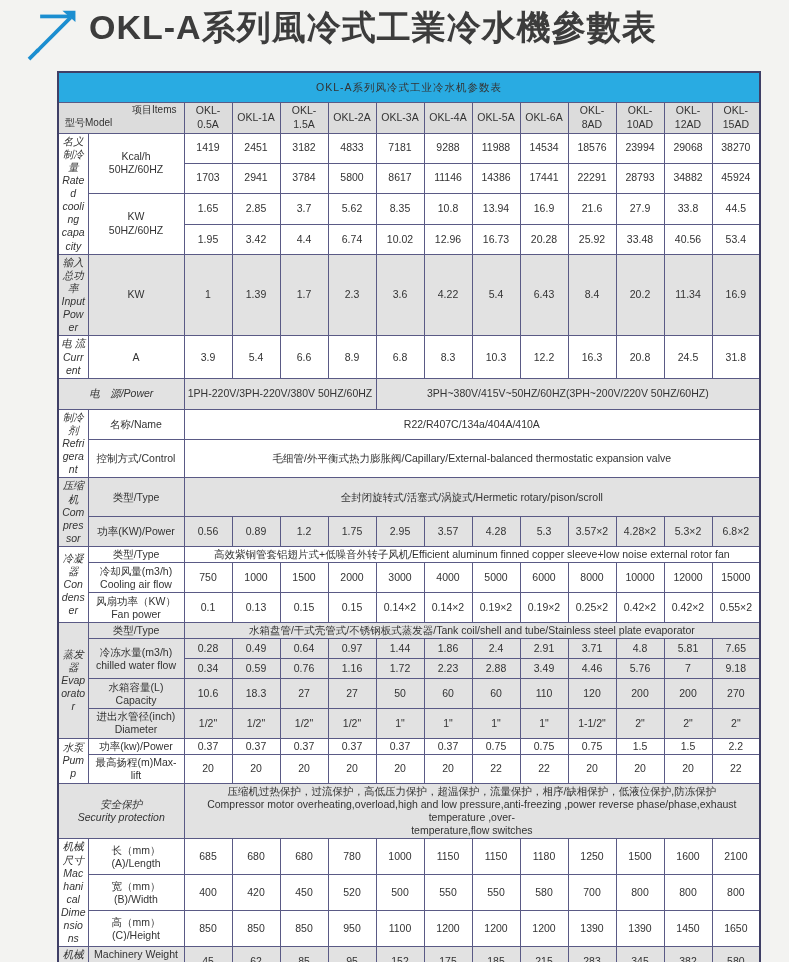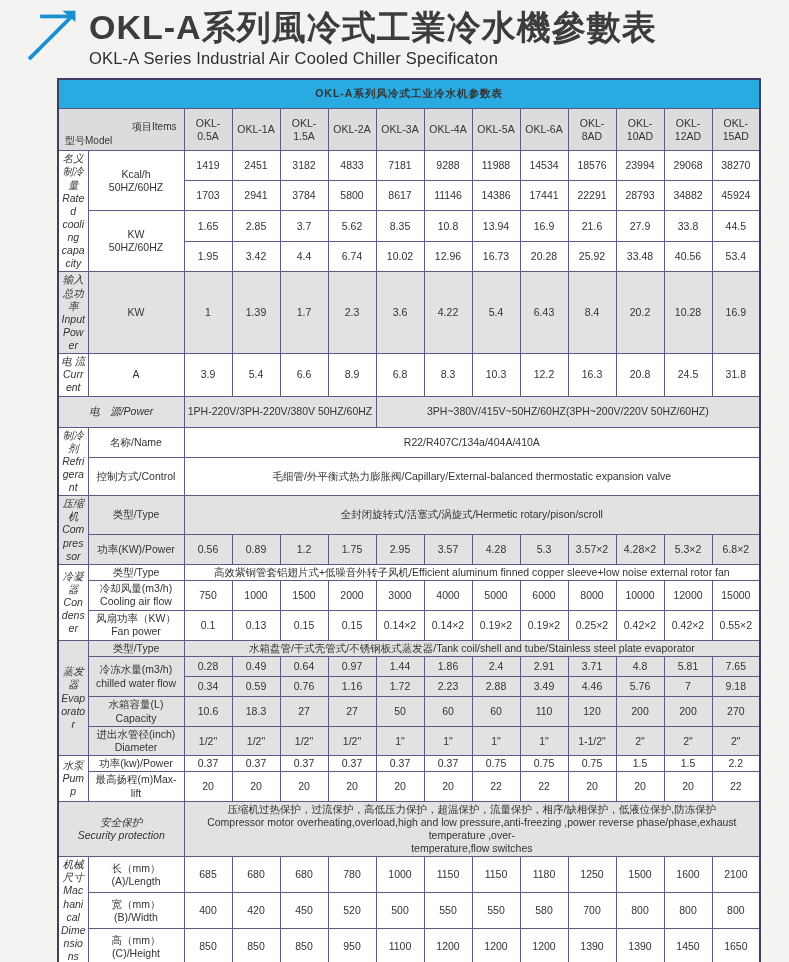--- a/index.html
+++ b/index.html
@@ -34,21 +34,21 @@
     font-size:10.5px;
     text-align:center;
     vertical-align:middle;
     padding:1px 2px;
     line-height:1.25;
     color:#333;
     word-wrap:break-word;
   }
   th.caption-bar {
     background:#29abe2; color:#fff;
-    font-size:17px; font-weight:bold;
+    font-size:17px; font-weight:normal;
     height:30px; letter-spacing:1px;
     border:1px solid #3f3f66;
   }
   tr.model-row th { background:#dcdcdc; height:31px; font-weight:normal; font-size:10.5px; }
   tr.shaded td { background:#e2e2e2; }
   td.sec { font-size:10.5px;font-style:italic; }
   td.item { font-size:10.5px; }
   td.span-text { font-size:10.5px; }
   td.left { text-align:left; padding:3px 6px; }
   
@@ -62,38 +62,37 @@
   tr.r16 td { height:16px; }
 
   
   th.corner {
     background-color:#dcdcdc;
     background-image:linear-gradient(to bottom right,
       transparent calc(50% - 1px), #5a5a85 calc(50% - 1px),
       #5a5a85 calc(50% + 0.5px), transparent calc(50% + 0.5px));
     font-weight:normal; padding:0;
   }
-  th.corner .items { display:block; text-align:right; padding:11px 5px 0 0; font-size:10px; }
+  th.corner .items { display:block; text-align:right; padding:0 5px 0 0; font-size:10px; }
   th.corner .model { display:block; text-align:left; padding:0 0 2px 4px; font-size:10px; margin-top:1px; }
 </style>
 </head>
 <body>
 
 <div class="page">
 
   <div class="masthead">
     <svg class="logo" viewBox="0 0 60 56">
       <line x1="14" y1="8" x2="46" y2="8" stroke="#1b8ed0" stroke-width="4"></line>
       <line x1="10" y1="46" x2="47" y2="9" stroke="#1b8ed0" stroke-width="4"></line>
       <polygon points="38,2 52,14 52,2" fill="#1b8ed0"></polygon>
       <line x1="2" y1="54" x2="12" y2="44" stroke="#1b8ed0" stroke-width="4"></line>
     </svg>
     <div class="titles">
       <div class="title-zh">OKL-A系列風冷式工業冷水機參數表</div>
-      <div class="title-en">OKL-A Series Industrial Air Cooled Chiller Specificaton</div>
     </div>
   </div>
 
   <div class="tbl-wrap">
     <table class="spec">
       <colgroup>
         <col style="width:30px">
           <col style="width:96px">
         <col span="12" style="width:48px">
       </colgroup>
@@ -186,21 +185,21 @@
             <td>1</td>
             <td>1.39</td>
             <td>1.7</td>
             <td>2.3</td>
             <td>3.6</td>
             <td>4.22</td>
             <td>5.4</td>
             <td>6.43</td>
             <td>8.4</td>
             <td>20.2</td>
-            <td>10.28</td>
+            <td>11.34</td>
             <td>16.9</td>
           </tr>
           <tr class="r28">
             <td class="sec">电 流<br>Current</td>
             <td class="item">A</td>
             <td>3.9</td>
             <td>5.4</td>
             <td>6.6</td>
             <td>8.9</td>
             <td>6.8</td>

